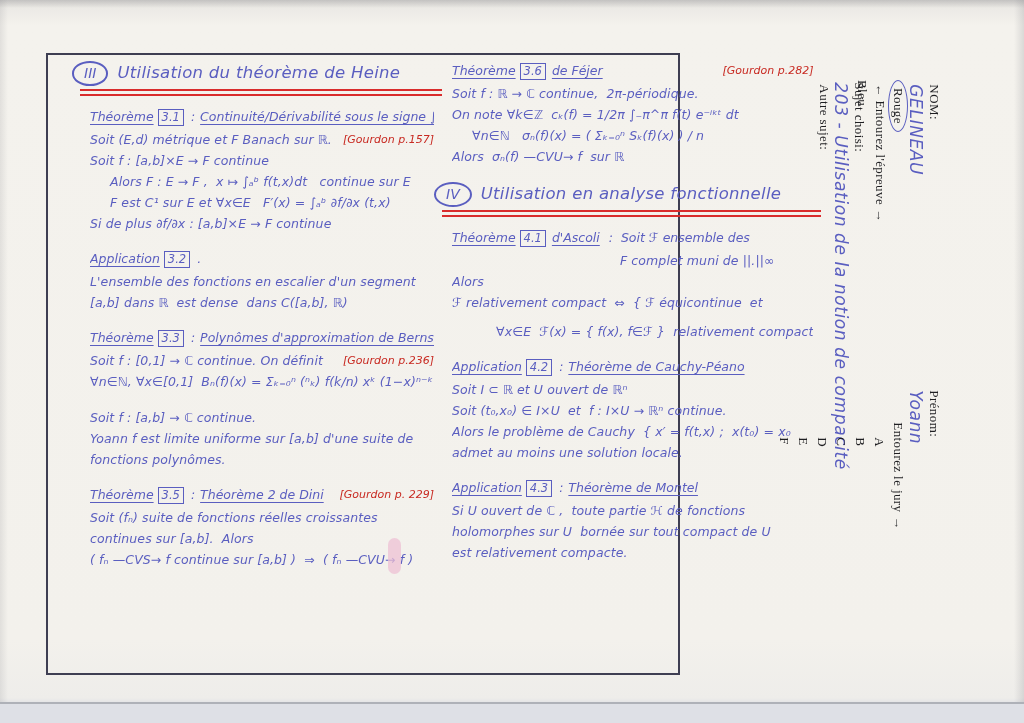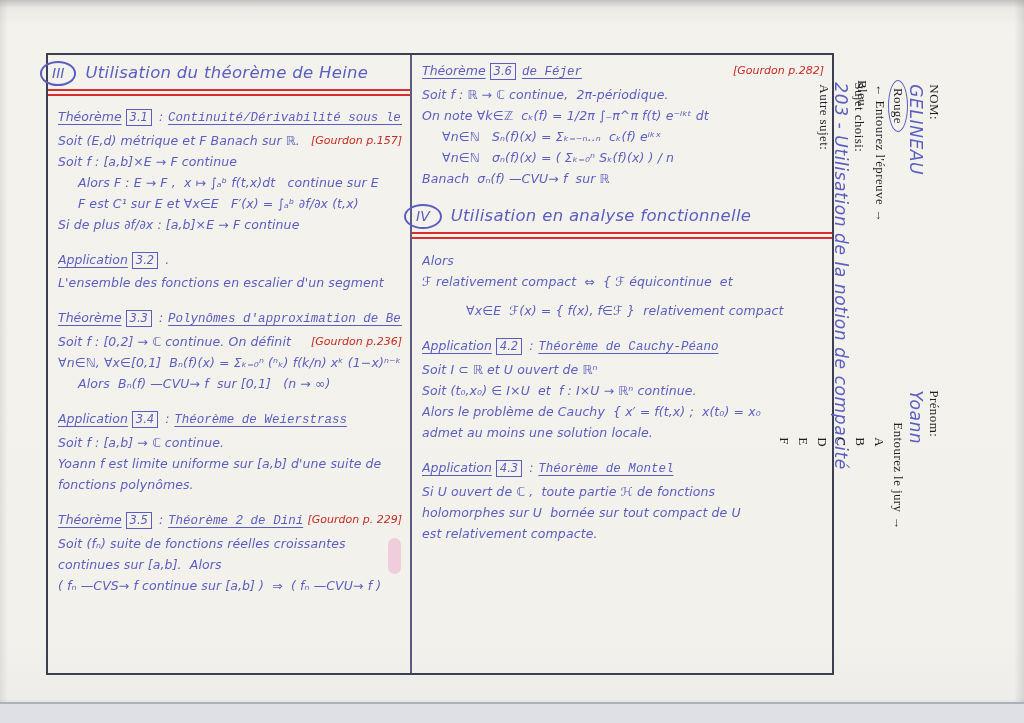--- a/index.html
+++ b/index.html
@@ -18,22 +18,22 @@
     background:linear-gradient(180deg,rgba(150,150,152,.45),rgba(150,150,152,0));}
   .edge-bottom{position:absolute;left:0;top:702px;right:0;bottom:0;
     background:#dee0e6;border-top:2px solid #aeb1b8;}
   .edge-right{position:absolute;top:0;right:0;width:10px;height:723px;
     background:linear-gradient(270deg,rgba(140,140,145,.25),rgba(140,140,145,0));}
   .edge-left{position:absolute;top:0;left:0;width:8px;height:723px;
     background:linear-gradient(90deg,rgba(140,140,145,.18),rgba(140,140,145,0));}
 
   
   .frame{
-    position:absolute;left:46px;top:53px;width:788px;height:622px;
-    border:2px solid var(--frame);box-sizing:border-box;display:flex;
+    position:absolute;left:46px;top:53px;width:634px;height:622px;
+    border:2px solid var(--frame);box-sizing:border-box;display:flex;padding-left:32px;
   }
   .col{box-sizing:border-box;padding:6px 8px 0 10px;}
   .col-left{width:362px;}
   .divider{width:2px;background:var(--divider);}
   .col-right{flex:1;}
 
   
   .section{position:relative;margin:0 0 11px 0;}
   .sec-line{white-space:pre;}
   .sec-num{
@@ -50,21 +50,21 @@
   
   .entry{margin-bottom:15px;overflow:hidden;}
   .e-head{
     color:var(--ink);font-style:italic;font-size:12.5px;white-space:pre;
     line-height:20px;margin-bottom:2px;
   }
   .e-label{text-decoration:underline;text-underline-offset:3px;}
   .e-num{display:inline-block;border:1.5px solid var(--ink);padding:0 3px;margin:0 4px;
     font-size:11.5px;line-height:15px;}
   .e-sep{margin:0 3px;}
-  .e-title{text-decoration:underline;text-underline-offset:3px;margin-left:2px;font-family:Liberation Mono, monospace;}
+  .e-title{text-decoration:underline;text-underline-offset:3px;margin-left:2px;}
   .e-after{margin-left:5px;}
   .e-ref,.l-ref{float:right;color:var(--red);font-style:italic;font-size:11px;letter-spacing:0;}
   .line{
     color:var(--ink);font-style:italic;font-size:12.5px;line-height:21px;
     white-space:pre;letter-spacing:.1px;
   }
   .i1{padding-left:20px;} .i2{padding-left:44px;margin-top:8px;} .i3{padding-left:168px;}
 
   
   .rot{position:absolute;transform:rotate(90deg);transform-origin:0 0;white-space:pre;line-height:18px;}
@@ -101,55 +101,55 @@
         <div class="e-head"><span class="e-label">Théorème</span><span class="e-num">3.1</span><span class="e-sep">:</span><span class="e-title">Continuité/Dérivabilité sous le signe ∫</span></div>
         <div class="line"><span class="l-ref">[Gourdon p.157]</span><span class="l-text">Soit (E,d) métrique et F Banach sur ℝ.</span></div>
         <div class="line"><span class="l-text">Soit f : [a,b]×E → F continue</span></div>
         <div class="line i1"><span class="l-text">Alors F : E → F ,  x ↦ ∫ₐᵇ f(t,x)dt   continue sur E</span></div>
         <div class="line i1"><span class="l-text">F est C¹ sur E et ∀x∈E   F′(x) = ∫ₐᵇ ∂f/∂x (t,x)</span></div>
         <div class="line"><span class="l-text">Si de plus ∂f/∂x : [a,b]×E → F continue</span></div>
       </div>
       <div class="entry">
         <div class="e-head"><span class="e-label">Application</span><span class="e-num">3.2</span><span class="e-sep">.</span></div>
         <div class="line"><span class="l-text">L'ensemble des fonctions en escalier d'un segment</span></div>
+        <div class="line"><span class="l-text">[a,b] dans ℝ  est dense  dans C([a,b], ℝ)</span></div>
       </div>
       <div class="entry">
         <div class="e-head"><span class="e-label">Théorème</span><span class="e-num">3.3</span><span class="e-sep">:</span><span class="e-title">Polynômes d'approximation de Bernstein</span></div>
-        <div class="line"><span class="l-ref">[Gourdon p.236]</span><span class="l-text">Soit f : [0,2] → ℂ continue. On définit</span></div>
+        <div class="line"><span class="l-ref">[Gourdon p.236]</span><span class="l-text">Soit f : [0,1] → ℂ continue. On définit</span></div>
         <div class="line"><span class="l-text">∀n∈ℕ, ∀x∈[0,1]  Bₙ(f)(x) = Σₖ₌₀ⁿ (ⁿₖ) f(k/n) xᵏ (1−x)ⁿ⁻ᵏ</span></div>
-        <div class="line i1"><span class="l-text">Alors  Bₙ(f) —CVU→ f  sur [0,1]   (n → ∞)</span></div>
-      </div>
-      <div class="entry">
-        <div class="e-head"><span class="e-label">Application</span><span class="e-num">3.4</span><span class="e-sep">:</span><span class="e-title">Théorème de Weierstrass</span></div>
+      </div>
+      <div class="entry">
         <div class="line"><span class="l-text">Soit f : [a,b] → ℂ continue.</span></div>
         <div class="line"><span class="l-text">Yoann f est limite uniforme sur [a,b] d'une suite de</span></div>
         <div class="line"><span class="l-text">fonctions polynômes.</span></div>
       </div>
       <div class="entry">
         <div class="e-head"><span class="e-ref">[Gourdon p. 229]</span><span class="e-label">Théorème</span><span class="e-num">3.5</span><span class="e-sep">:</span><span class="e-title">Théorème 2 de Dini</span></div>
         <div class="line"><span class="l-text">Soit (fₙ) suite de fonctions réelles croissantes</span></div>
         <div class="line"><span class="l-text">continues sur [a,b].  Alors</span></div>
         <div class="line"><span class="l-text">( fₙ —CVS→ f continue sur [a,b] )  ⇒  ( fₙ —CVU→ f )</span></div>
       </div>
     </div>
   <div class="divider"></div>
   <div class="col col-right" id="col-right">
       <div class="entry">
         <div class="e-head"><span class="e-ref">[Gourdon p.282]</span><span class="e-label">Théorème</span><span class="e-num">3.6</span><span class="e-title">de Féjer</span></div>
         <div class="line"><span class="l-text">Soit f : ℝ → ℂ continue,  2π-périodique.</span></div>
         <div class="line"><span class="l-text">On note ∀k∈ℤ  cₖ(f) = 1/2π ∫₋π^π f(t) e⁻ⁱᵏᵗ dt</span></div>
-        <div class="line i1"><span class="l-text">∀n∈ℕ   Sₙ(f)(x) = Σₖ₌₋ₙ..ₙ  cₖ(f) eⁱᵏˣ</span></div>
         <div class="line i1"><span class="l-text">∀n∈ℕ   σₙ(f)(x) = ( Σₖ₌₀ⁿ Sₖ(f)(x) ) / n</span></div>
-        <div class="line"><span class="l-text">Banach  σₙ(f) —CVU→ f  sur ℝ</span></div>
+        <div class="line"><span class="l-text">Alors  σₙ(f) —CVU→ f  sur ℝ</span></div>
       </div>
       <div class="section">
         <div class="sec-line"><span class="sec-num">IV</span><span class="sec-title">Utilisation en analyse fonctionnelle</span></div>
         <div class="sec-rule"></div>
       </div>
       <div class="entry">
+        <div class="e-head"><span class="e-label">Théorème</span><span class="e-num">4.1</span><span class="e-title">d'Ascoli</span><span class="e-after"> :  Soit ℱ ensemble des</span></div>
+        <div class="line i3"><span class="l-text">F complet muni de ||.||∞</span></div>
         <div class="line"><span class="l-text">Alors</span></div>
         <div class="line"><span class="l-text">ℱ relativement compact  ⇔  { ℱ équicontinue  et</span></div>
         <div class="line i2"><span class="l-text">∀x∈E  ℱ(x) = { f(x), f∈ℱ }  relativement compact</span></div>
       </div>
       <div class="entry">
         <div class="e-head"><span class="e-label">Application</span><span class="e-num">4.2</span><span class="e-sep">:</span><span class="e-title">Théorème de Cauchy-Péano</span></div>
         <div class="line"><span class="l-text">Soit I ⊂ ℝ et U ouvert de ℝⁿ</span></div>
         <div class="line"><span class="l-text">Soit (t₀,x₀) ∈ I×U  et  f : I×U → ℝⁿ continue.</span></div>
         <div class="line"><span class="l-text">Alors le problème de Cauchy  { x′ = f(t,x) ;  x(t₀) = x₀</span></div>
         <div class="line"><span class="l-text">admet au moins une solution locale.</span></div>

